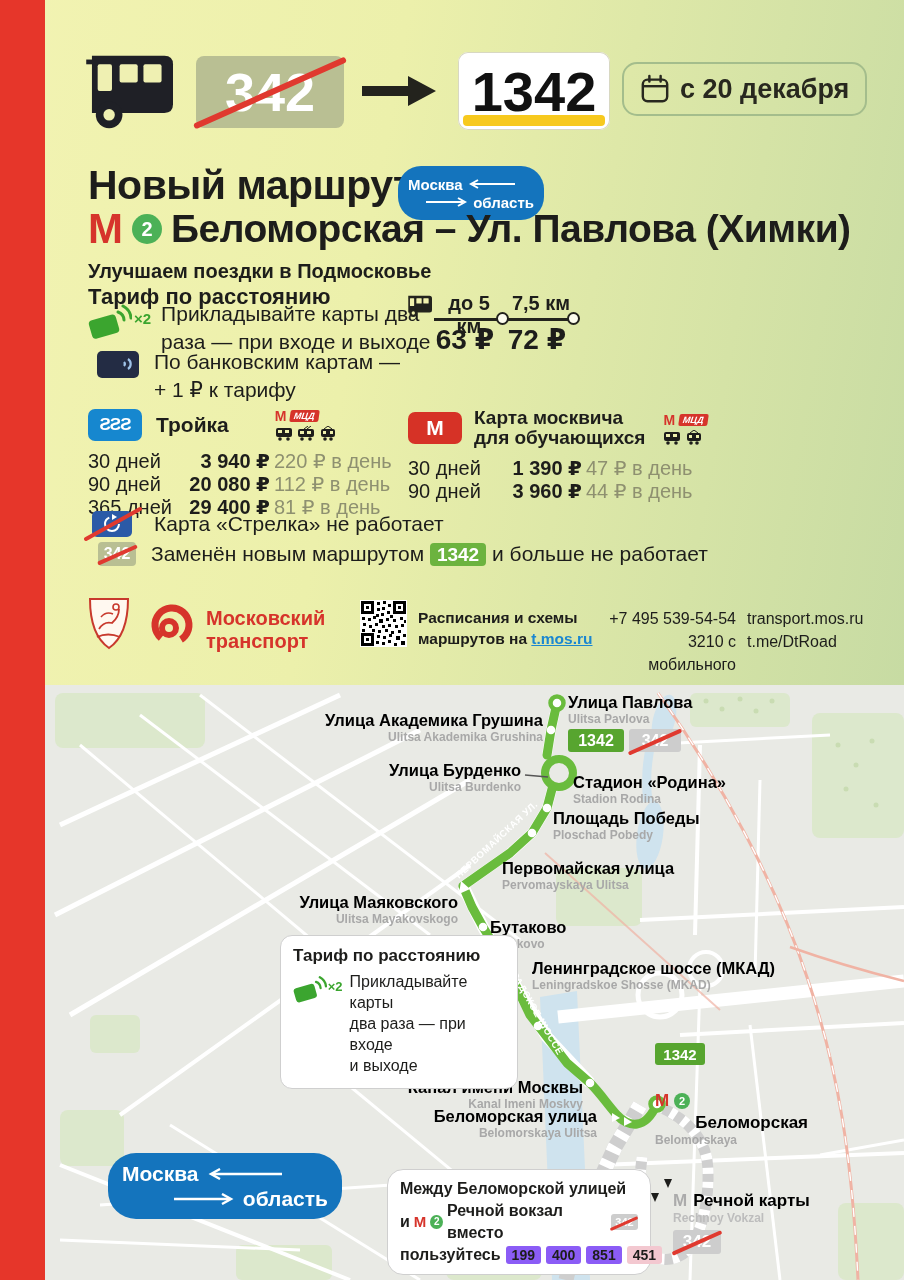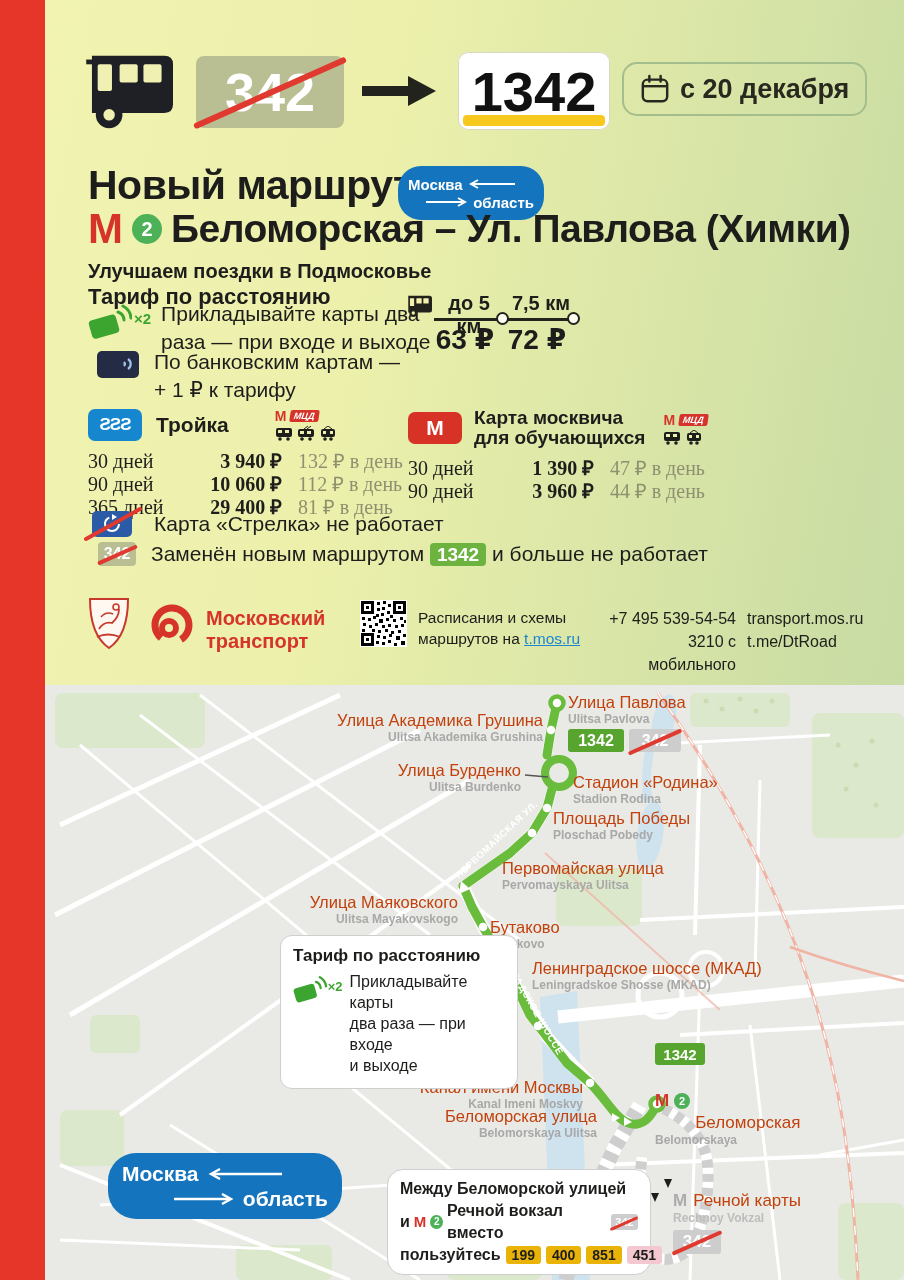--- a/index.html
+++ b/index.html
@@ -46,49 +46,49 @@
   .troika-card{background:#1687cf;font-size:17px;letter-spacing:-1px;}
   .km-card{background:#d63226;font-size:21px;}
   .card-row{display:flex;align-items:center;}
   .tname{font-size:21px;font-weight:600;margin-left:14px;}
   .tname2{font-size:19px;font-weight:600;margin-left:12px;line-height:20px;}
   .mcd-col{display:flex;flex-direction:column;align-items:flex-start;gap:2px;}
   .mcd-row{display:flex;align-items:center;gap:4px;}
   .mcd-m{color:#d6342b;font-weight:bold;font-size:14px;}
   .mcd-badge{background:#d6342b;color:#fff;font-weight:bold;font-style:italic;font-size:9px;
              padding:1px 4px;transform:skewX(-8deg);border-radius:2px;}
-  .trow{display:grid;grid-template-columns:84px 94px auto;column-gap:16px;font-size:20px;line-height:23px;font-family:Liberation Serif, serif;}
+  .trow{display:grid;grid-template-columns:84px 94px auto;column-gap:4px;font-size:20px;line-height:23px;}
   .trow .p2{text-align:right;font-weight:bold;}
   .trow .p3{color:#8e9070;}
   .trow2{grid-template-columns:80px 90px auto;}
   .note-text{font-size:21px;}
   .inline-badge{background:#6cb33f;color:#fff;font-weight:bold;border-radius:4px;padding:1px 7px;font-size:19px;}
   .mini-old{position:relative;display:inline-flex;align-items:center;justify-content:center;
             background:#b9bf93;color:#fff;font-weight:bold;border-radius:4px;}
   
   .brand{color:#d6342b;font-weight:bold;font-size:20px;line-height:23px;}
   .qrcap{font-size:15.5px;line-height:21px;}
   .link{color:#1b87d0;text-decoration:underline;}
   .contact{font-size:16px;line-height:23px;}
   
   .map{position:absolute;left:0;top:685px;width:904px;height:595px;background:#e9eae5;}
   .map svg.base{position:absolute;left:0;top:0;}
   .stop-l{position:absolute;z-index:3;}
-  .stop-l .nm{font-size:16.5px;font-weight:normal;color:#c2410c;white-space:nowrap;}
+  .stop-l .nm{font-size:16.5px;font-weight:bold;color:#000000;white-space:nowrap;}
   .stop-l .en{font-size:12px;font-weight:600;color:#a8a8a8;white-space:nowrap;}
   .ra{text-align:right;}
   .map-badge-new{display:inline-flex;align-items:center;justify-content:center;background:#57a52f;color:#fff;
                  font-weight:bold;border-radius:3px;}
   .map-badge-old{position:relative;display:inline-flex;align-items:center;justify-content:center;
                  background:#cdcdcd;color:#fff;font-weight:bold;border-radius:3px;}
   .callout{position:absolute;background:#fff;border:1.5px solid #cfcfcf;border-radius:12px;z-index:4;}
   .gray{color:#ababab;}
   .chip{display:inline-flex;align-items:center;justify-content:center;border-radius:3px;
         font-weight:bold;font-size:14px;padding:1px 6px;color:#1d1d1b;}
-  .chip.blue{background:#eab308;}
+  .chip.blue{background:#8b5cf6;}
   .chip.pink{background:#f3c8d0;}
 </style>
 </head>
 <body>
 
 <div class="poster">
   <div class="stripe"></div>
 
   <div class="top">
 
@@ -224,25 +224,25 @@
                 <circle cx="6" cy="13" r="1.8" fill="#1d1d1b"></circle>
                 <circle cx="12" cy="13" r="1.8" fill="#1d1d1b"></circle>
               </svg>
           </div>
         </div>
       </div>
       <div style="margin-top:9px;">
         <div class="trow">
           <span>30 дней</span>
           <span class="p2">3 940 ₽</span>
-          <span class="p3">132 ₽ в день</span>
+          <span class="p3">220 ₽ в день</span>
         </div>
         <div class="trow">
           <span>90 дней</span>
-          <span class="p2">10 060 ₽</span>
+          <span class="p2">20 080 ₽</span>
           <span class="p3">112 ₽ в день</span>
         </div>
         <div class="trow">
           <span>365 дней</span>
           <span class="p2">29 400 ₽</span>
           <span class="p3">81 ₽ в день</span>
         </div>
       </div>
     </div>
     <div class="abs" style="left:408px;top:408px;">
@@ -373,21 +373,21 @@
           <rect x="29" y="34" width="3" height="3"></rect>
         <rect x="36" y="36" width="4" height="4"></rect>
           <rect x="43" y="34" width="3" height="3"></rect>
         <rect x="16" y="41" width="3" height="3"></rect>
           <rect x="22" y="42" width="3" height="3"></rect>
           <rect x="28" y="40" width="3" height="3"></rect>
         <rect x="34" y="43" width="3" height="3"></rect>
           <rect x="41" y="41" width="4" height="4"></rect>
       </g>
     </svg>
-    <div class="abs qrcap" style="left:418px;top:607px;">
+    <div class="abs qrcap" style="left:418px;top:607px;font-weight:bold;">
       <div>Расписания и схемы</div>
       <div>
         <span>маршрутов на</span>
         <span class="link">t.mos.ru</span>
       </div>
     </div>
     <div class="abs contact" style="left:600px;top:607px;width:136px;text-align:right;">
       <div>+7 495 539-54-54</div>
       <div>3210 с мобильного</div>
     </div>

